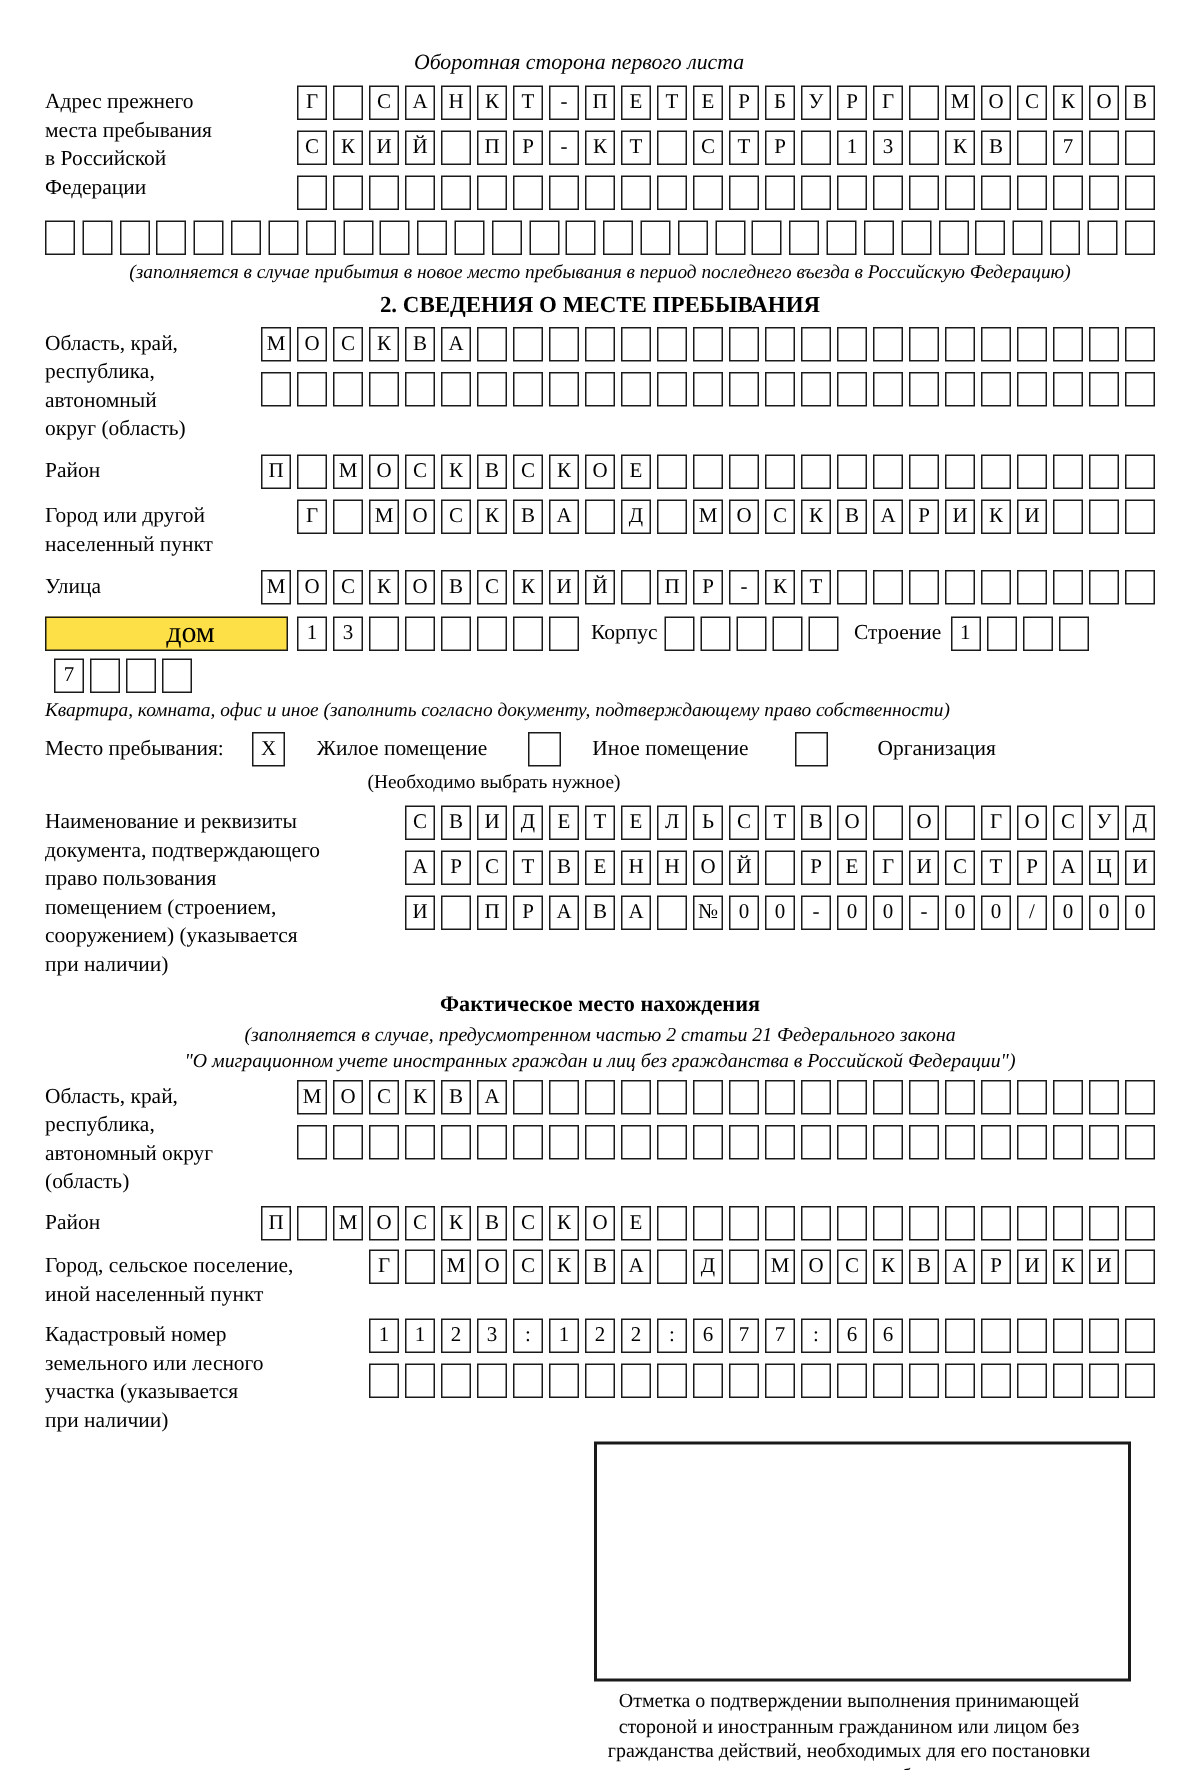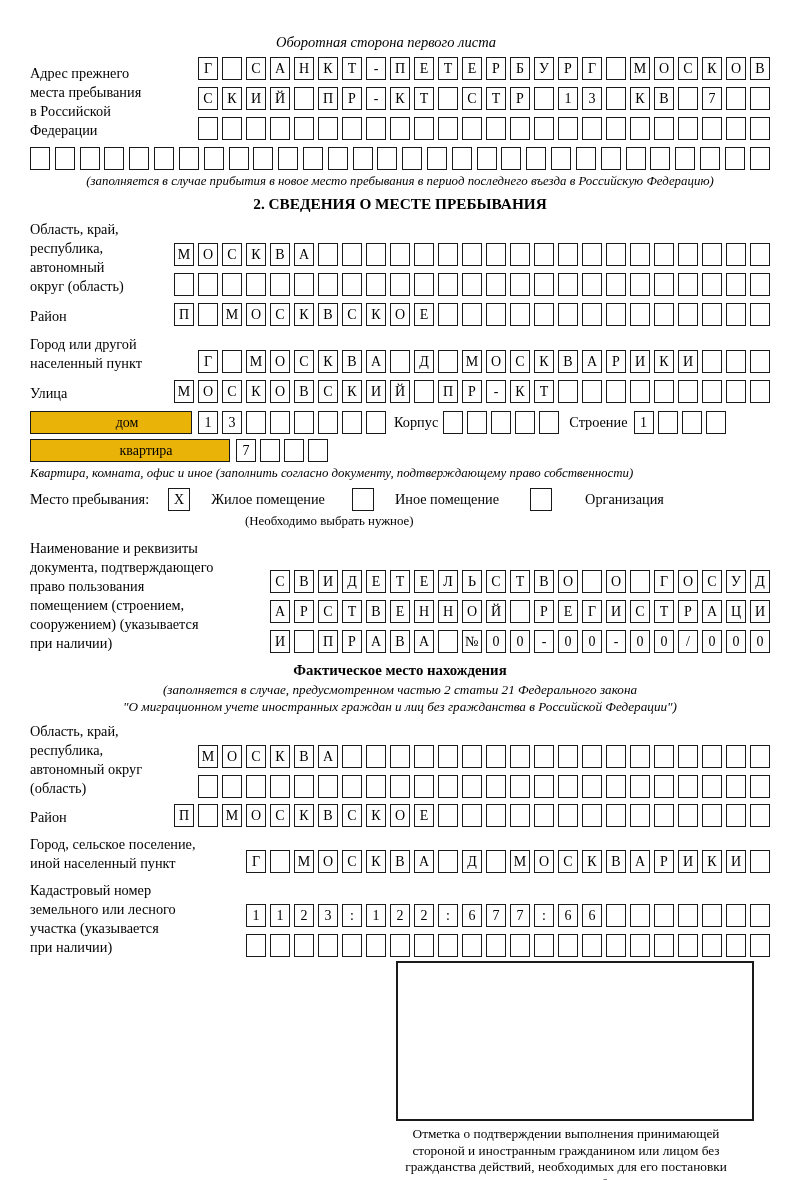--- a/index.html
+++ b/index.html
@@ -6,21 +6,21 @@
   html, body { width: 800px; height: 1180px; background: #ffffff; }
   body {
     font-family: "Liberation Serif", "DejaVu Serif", serif;
     color: #000;
     overflow: hidden;
   }
   .sheet { width: 800px; height: 1180px; padding: 12px 30px 0 30px; position: relative; }
 
   .page-note { text-align: center; font-size: 14.5px; padding-right: 28px; margin-top: 22px; font-style: italic; }
 
-  .field { display: flex; justify-content: space-between; align-items: flex-end; }
+  .field { display: flex; justify-content: space-between; }
   .flabel { font-size: 14.3px; line-height: 19px; padding-top: 2px; flex: 0 1 auto; }
   .rows { display: flex; flex-direction: column; gap: 7px; align-items: flex-end; margin-left: auto; }
 
   .boxrow { display: flex; gap: 4px; }
   .boxrow.full { width: 100%; justify-content: space-between; }
   .cell {
     width: 20px; height: 23px; flex: 0 0 auto;
     border: 1.8px solid #1a1a1a;
     display: flex; align-items: center; justify-content: center;
     font-size: 14px; line-height: 1; background: #fff;
@@ -31,21 +31,21 @@
   .caption.center { text-align: center; }
 
   .h-sec { text-align: center; font-weight: bold; font-size: 15.3px; }
   .h-sub { text-align: center; font-weight: bold; font-size: 14.8px; }
   .subcap { text-align: center; font-size: 13.2px; line-height: 16.5px; }
 
   .inline-row { display: flex; align-items: center; }
   .labelbox {
     height: 23px; border: 1.8px solid #1a1a1a;
     display: flex; align-items: center; justify-content: center;
-    font-size: 14px; background: #eab308; padding-left: 32px;
+    font-size: 20px; background: #fde047; padding-left: 32px;
   }
   .w162 { width: 162px; }
   .w200 { width: 200px; }
   .ilabel { font-size: 14.3px; white-space: nowrap; }
 
   .stay-row { display: flex; align-items: center; font-size: 14.3px; gap: 13px; }
   .checkbox {
     width: 22px; height: 23px; border: 1.8px solid #1a1a1a;
     display: flex; align-items: center; justify-content: center;
     font-size: 14px; background: #fff; flex: 0 0 auto;
@@ -387,21 +387,20 @@
     <div class="ilabel ml10">Строение</div>
     <div class="boxrow ml6">
         <span class="cell">1</span>
         <span class="cell"></span>
         <span class="cell"></span>
         <span class="cell"></span>
       </div>
   </div>
 
   <div class="inline-row mt5">
-    <div class="labelbox w200">квартира</div>
     <div class="boxrow ml6">
         <span class="cell">7</span>
         <span class="cell"></span>
         <span class="cell"></span>
         <span class="cell"></span>
       </div>
   </div>
   <div class="caption mt3">Квартира, комната, офис и иное (заполнить согласно документу, подтверждающему право собственности)</div>
 
   <div class="stay-row mt7">

